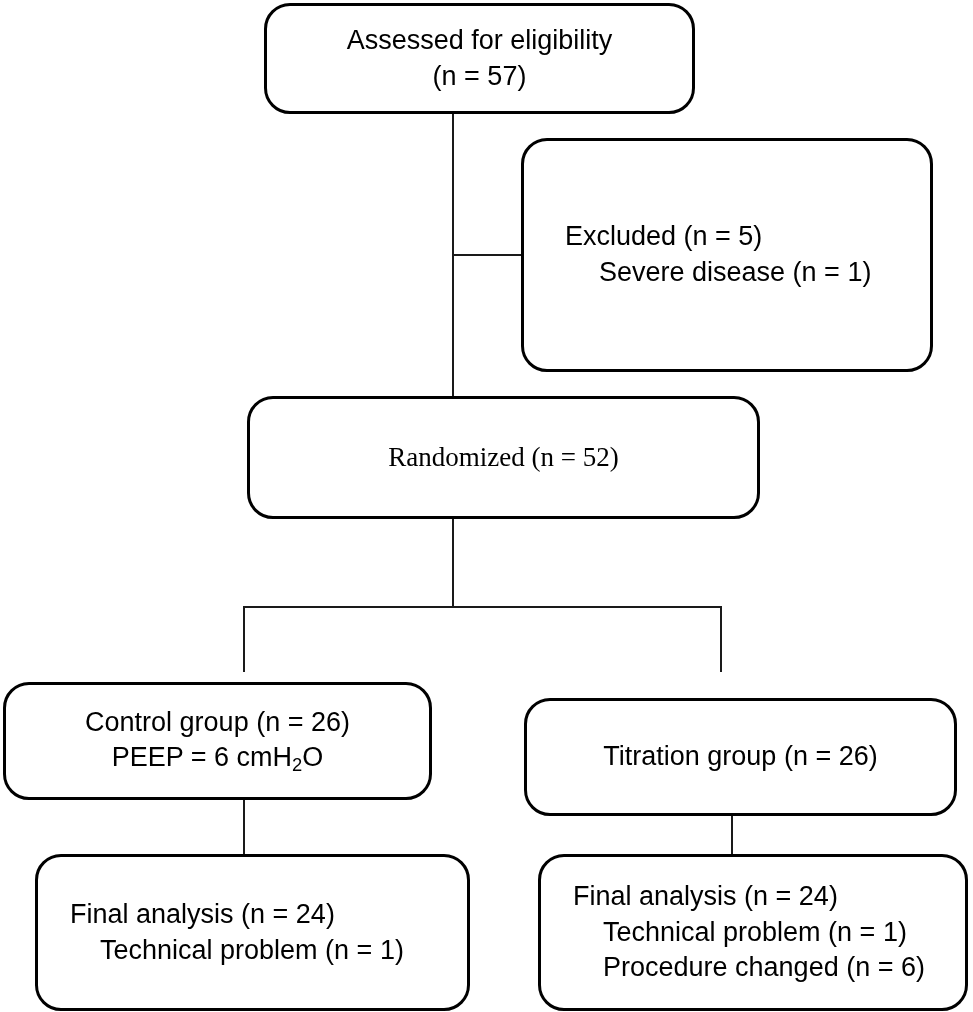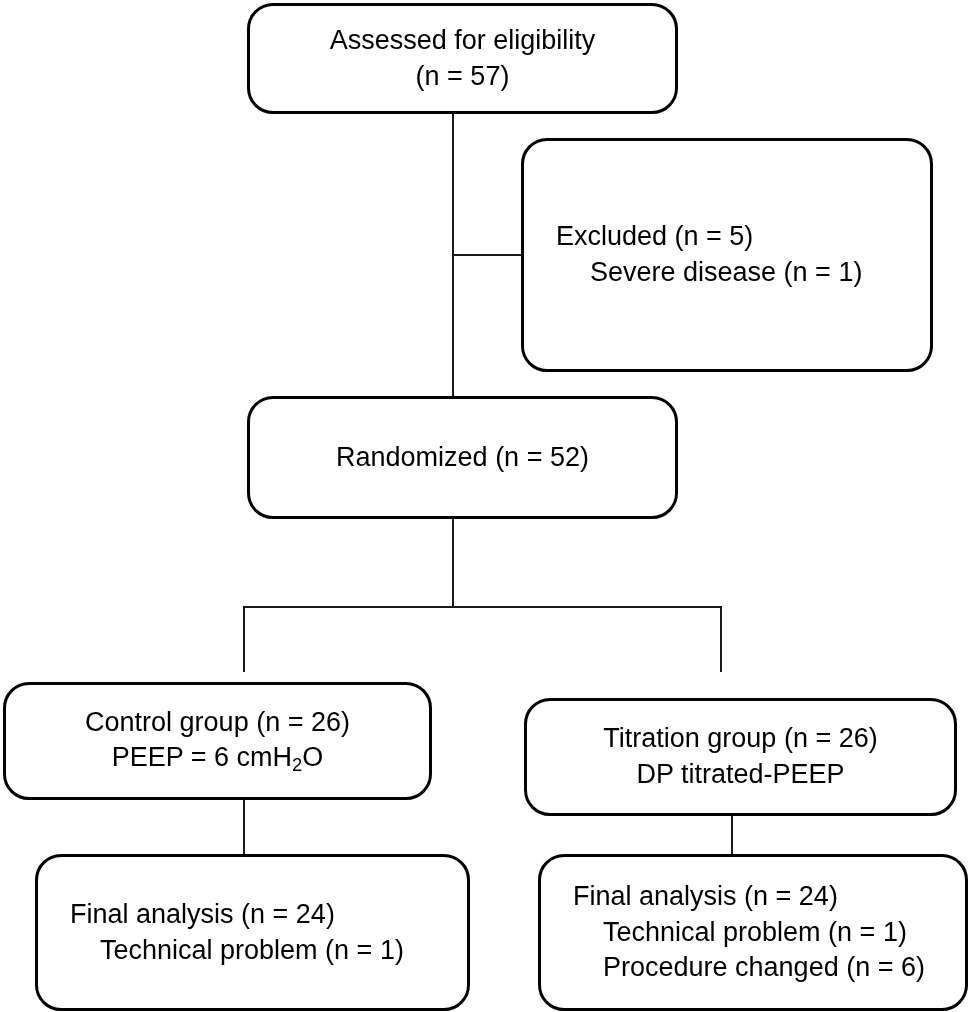--- a/index.html
+++ b/index.html
@@ -41,21 +41,21 @@
     color: #000000;
     white-space: pre;
   }
   .line.indent {
     padding-left: 34px;
   }
   .line.indent-sm {
     padding-left: 30px;
   }
   .node-left {
-    padding-left: 32px;
+    padding-left: 41px;
   }
   sub {
     font-size: 0.68em;
     vertical-align: -0.28em;
   }
   .connector {
     position: absolute;
     background: #1a1a1a;
     z-index: 1;
   }
@@ -76,51 +76,50 @@
   <div class="connector h" style="left:243px; top:606px; width:479px;"></div>
 
   <div class="connector v" style="left:243px; top:606px; height:66px;"></div>
 
   <div class="connector v" style="left:720px; top:606px; height:66px;"></div>
 
   <div class="connector v" style="left:243px; top:786px; height:70px;"></div>
 
   <div class="connector v" style="left:731px; top:786px; height:70px;"></div>
 
-  <div class="node node-center" style="left:247px; top:3px; width:431px; height:111px;">
+  <div class="node node-center" style="left:264px; top:3px; width:431px; height:111px;">
     <div class="lines">
       <div class="line">Assessed for eligibility</div>
       <div class="line">(n = 57)</div>
     </div>
   </div>
 
   <div class="node node-left" style="left:521px; top:138px; width:412px; height:234px;">
     <div class="lines">
       <div class="line">Excluded (n = 5)</div>
       <div class="line indent">Severe disease (n = 1)</div>
     </div>
   </div>
 
-  <div class="node node-center" style="left:247px; top:396px; width:431px; height:123px;">
+  <div class="node node-center" style="left:247px; top:396px; width:513px; height:123px;font-family:Liberation Serif, serif;">
     <div class="lines">
       <div class="line">Randomized (n = 52)</div>
     </div>
   </div>
 
   <div class="node node-center" style="left:3px; top:670px; width:429px; height:118px;margin-top:12px;">
     <div class="lines">
       <div class="line">Control group (n = 26)</div>
       <div class="line"><span>PEEP = 6 cmH</span><sub>2</sub><span>O</span></div>
     </div>
   </div>
 
   <div class="node node-center" style="left:524px; top:670px; width:433px; height:118px;margin-top:28px;">
     <div class="lines">
       <div class="line">Titration group (n = 26)</div>
-      <div class="line">DP titrated-PEEP</div>
     </div>
   </div>
 
   <div class="node node-left" style="left:35px; top:854px; width:435px; height:157px; padding-left:32px;">
     <div class="lines">
       <div class="line">Final analysis (n = 24)</div>
       <div class="line indent-sm">Technical problem (n = 1)</div>
     </div>
   </div>
 

